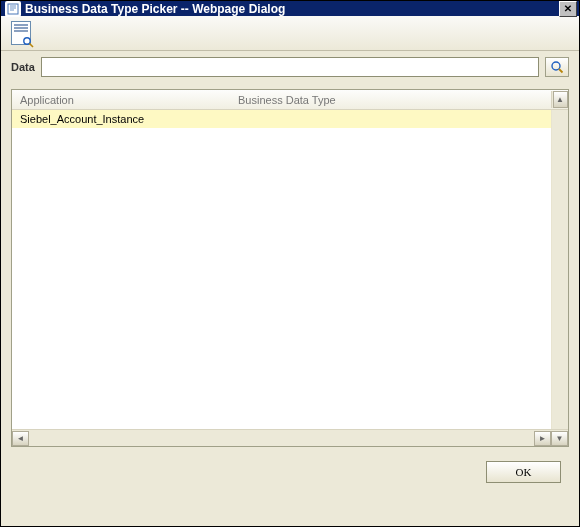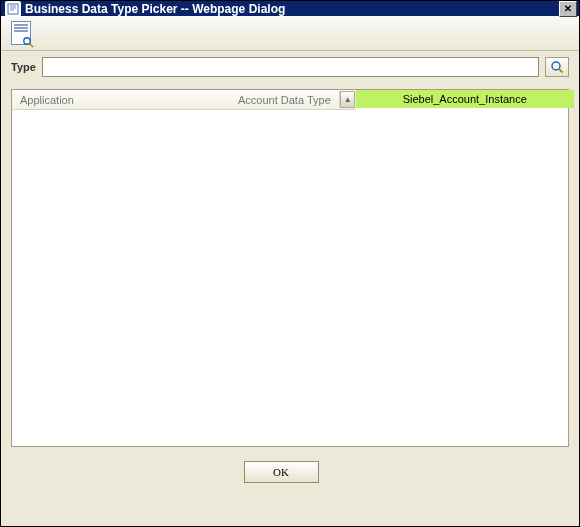--- a/index.html
+++ b/index.html
@@ -100,20 +100,21 @@
     display: flex; align-items: center; justify-content: center;
     cursor: pointer;
   }
   .table-wrap {
     margin: 8px 10px 0 10px;
     border: 1px solid #a0a088;
     background: #fff;
     height: 358px;
     position: relative;
     display: flex;
+    flex-direction: column;
   }
   .tbl-head {
     display: flex;
     background: linear-gradient(to bottom, #fdfdfc, #f1efe2);
     border-bottom: 1px solid #d8d4c0;
     color: #777;
     height: 20px;
     align-items: center;
     flex-shrink: 0;
   }
@@ -135,41 +136,41 @@
     cursor: pointer;
   }
   .tbl-body { flex: 1; display: flex; }
   .body-cols { flex: 1; }
   .vscroll-body { width: 17px; background: #ece9d8; border-left: 1px solid #e8e4d0; }
   .row {
     display: flex;
     height: 18px;
     align-items: center;
   }
-  .row.sel { background: #bef264; text-align: center; }
+  .row.sel { background: #fef9c3; }
   .hscroll {
     height: 17px;
     background: #ece9d8;
     border-top: 1px solid #d8d4c0;
     display: flex;
     align-items: center;
     flex-shrink: 0;
   }
   .hscroll-btn {
     width: 17px; height: 15px;
     background: linear-gradient(to bottom,#fff,#d8d4c0);
     border: 1px solid #b0ac98;
     display: flex; align-items: center; justify-content: center;
     font-size: 8px; color: #666;
     cursor: pointer;
   }
   .hscroll-track { flex: 1; }
   .footer {
     display: flex;
-    justify-content: center;
+    justify-content: flex-end;
     gap: 4px;
     padding: 14px 18px 0 0;
   }
   .btn {
     width: 75px; height: 22px;
     background: linear-gradient(to bottom, #fff, #e8e4d0);
     border: 1px solid #8e8e73;
     font-family: Tahoma;
     font-size: 11px;
     cursor: pointer;
@@ -194,34 +195,34 @@
     <div class="doc-icon">
       <svg class="doc-mag" viewBox="0 0 12 12">
         <circle cx="5" cy="5" r="3.2" fill="none" stroke="#2060c0" stroke-width="1.4"></circle>
         <line x1="7.5" y1="7.5" x2="11" y2="11" stroke="#b8860b" stroke-width="1.6"></line>
       </svg>
     </div>
   </div>
 </div>
 
 <div class="find-row">
-  <span class="find-label">Type</span>
+  <span class="find-label">Data</span>
   <input class="find-input" type="text" value="" style="">
   <div class="find-btn">
     <svg width="14" height="14" viewBox="0 0 14 14">
       <circle cx="6" cy="6" r="4" fill="none" stroke="#2060c0" stroke-width="1.4"></circle>
       <line x1="9" y1="9" x2="12.5" y2="12.5" stroke="#b8860b" stroke-width="1.8"></line>
     </svg>
   </div>
 </div>
 
 <div class="table-wrap">
   <div class="tbl-head">
     <div class="col1">Application</div>
-    <div class="col2">Account Data Type</div>
+    <div class="col2">Business Data Type</div>
     <div class="vscroll">
       <div class="vscroll-up">▲</div>
     </div>
   </div>
   <div class="tbl-body">
     <div class="body-cols">
       <div class="row sel">
         <div class="col1">Siebel_Account_Instance</div>
       </div>
     </div>

